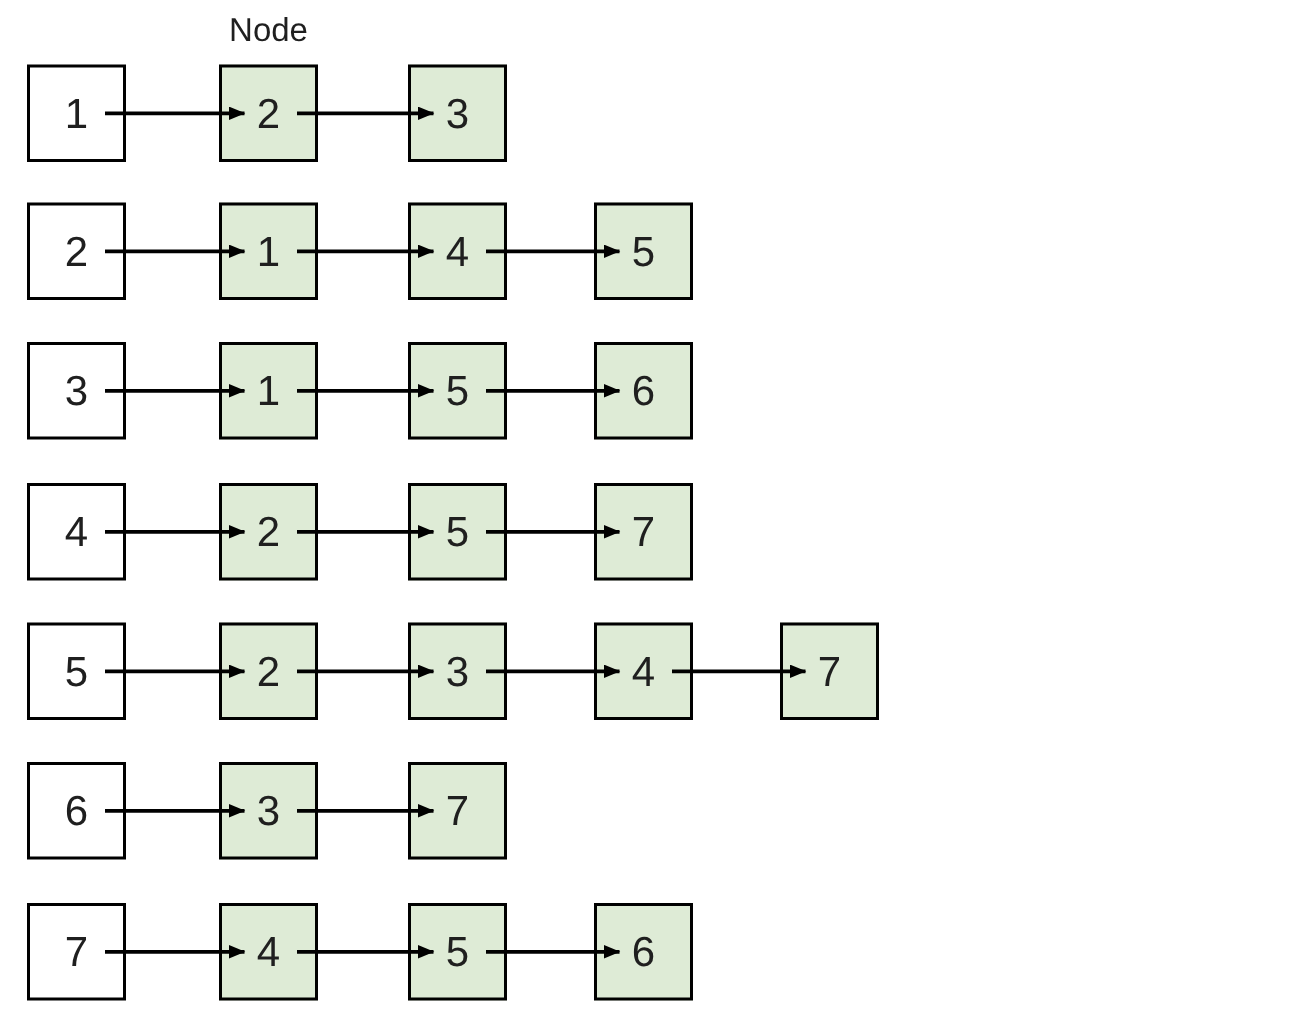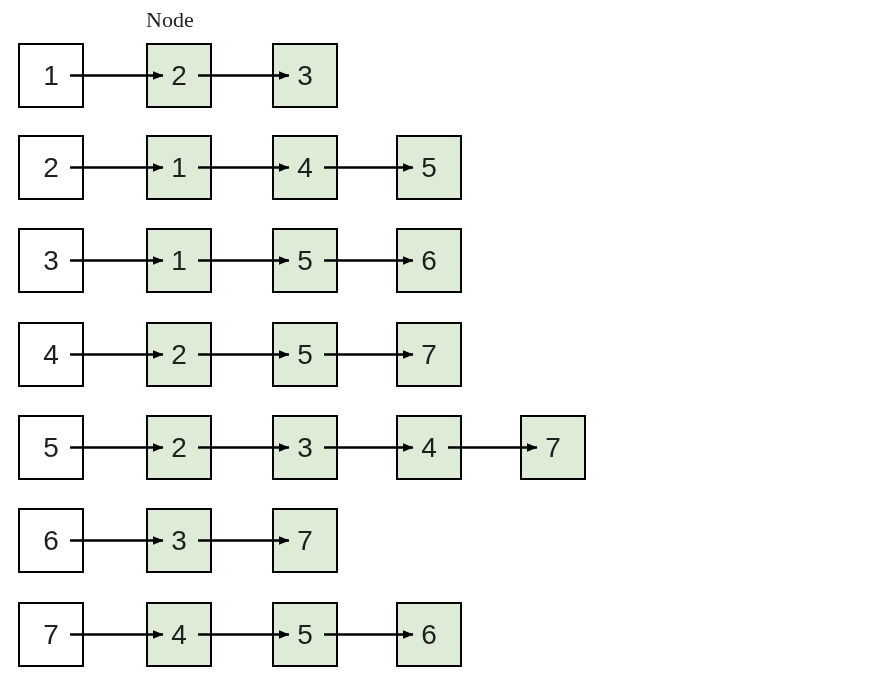--- a/index.html
+++ b/index.html
@@ -16,24 +16,24 @@
     height:687px;
     background:#ffffff;
     overflow:hidden;
     font-family:"Liberation Sans", sans-serif;
   }
   .diagram-label{
     position:absolute;
     left:146px;
     top:6px;
     width:66px;
+    text-align:center;
     font-size:22px;
     line-height:28px;
     color:var(--text);
-    font-family:Liberation Serif, serif;
   }
   .box{
     position:absolute;
     width:66px;
     height:65px;
     box-sizing:border-box;
     border:2.5px solid var(--border);
     display:flex;
     align-items:center;
     justify-content:center;

